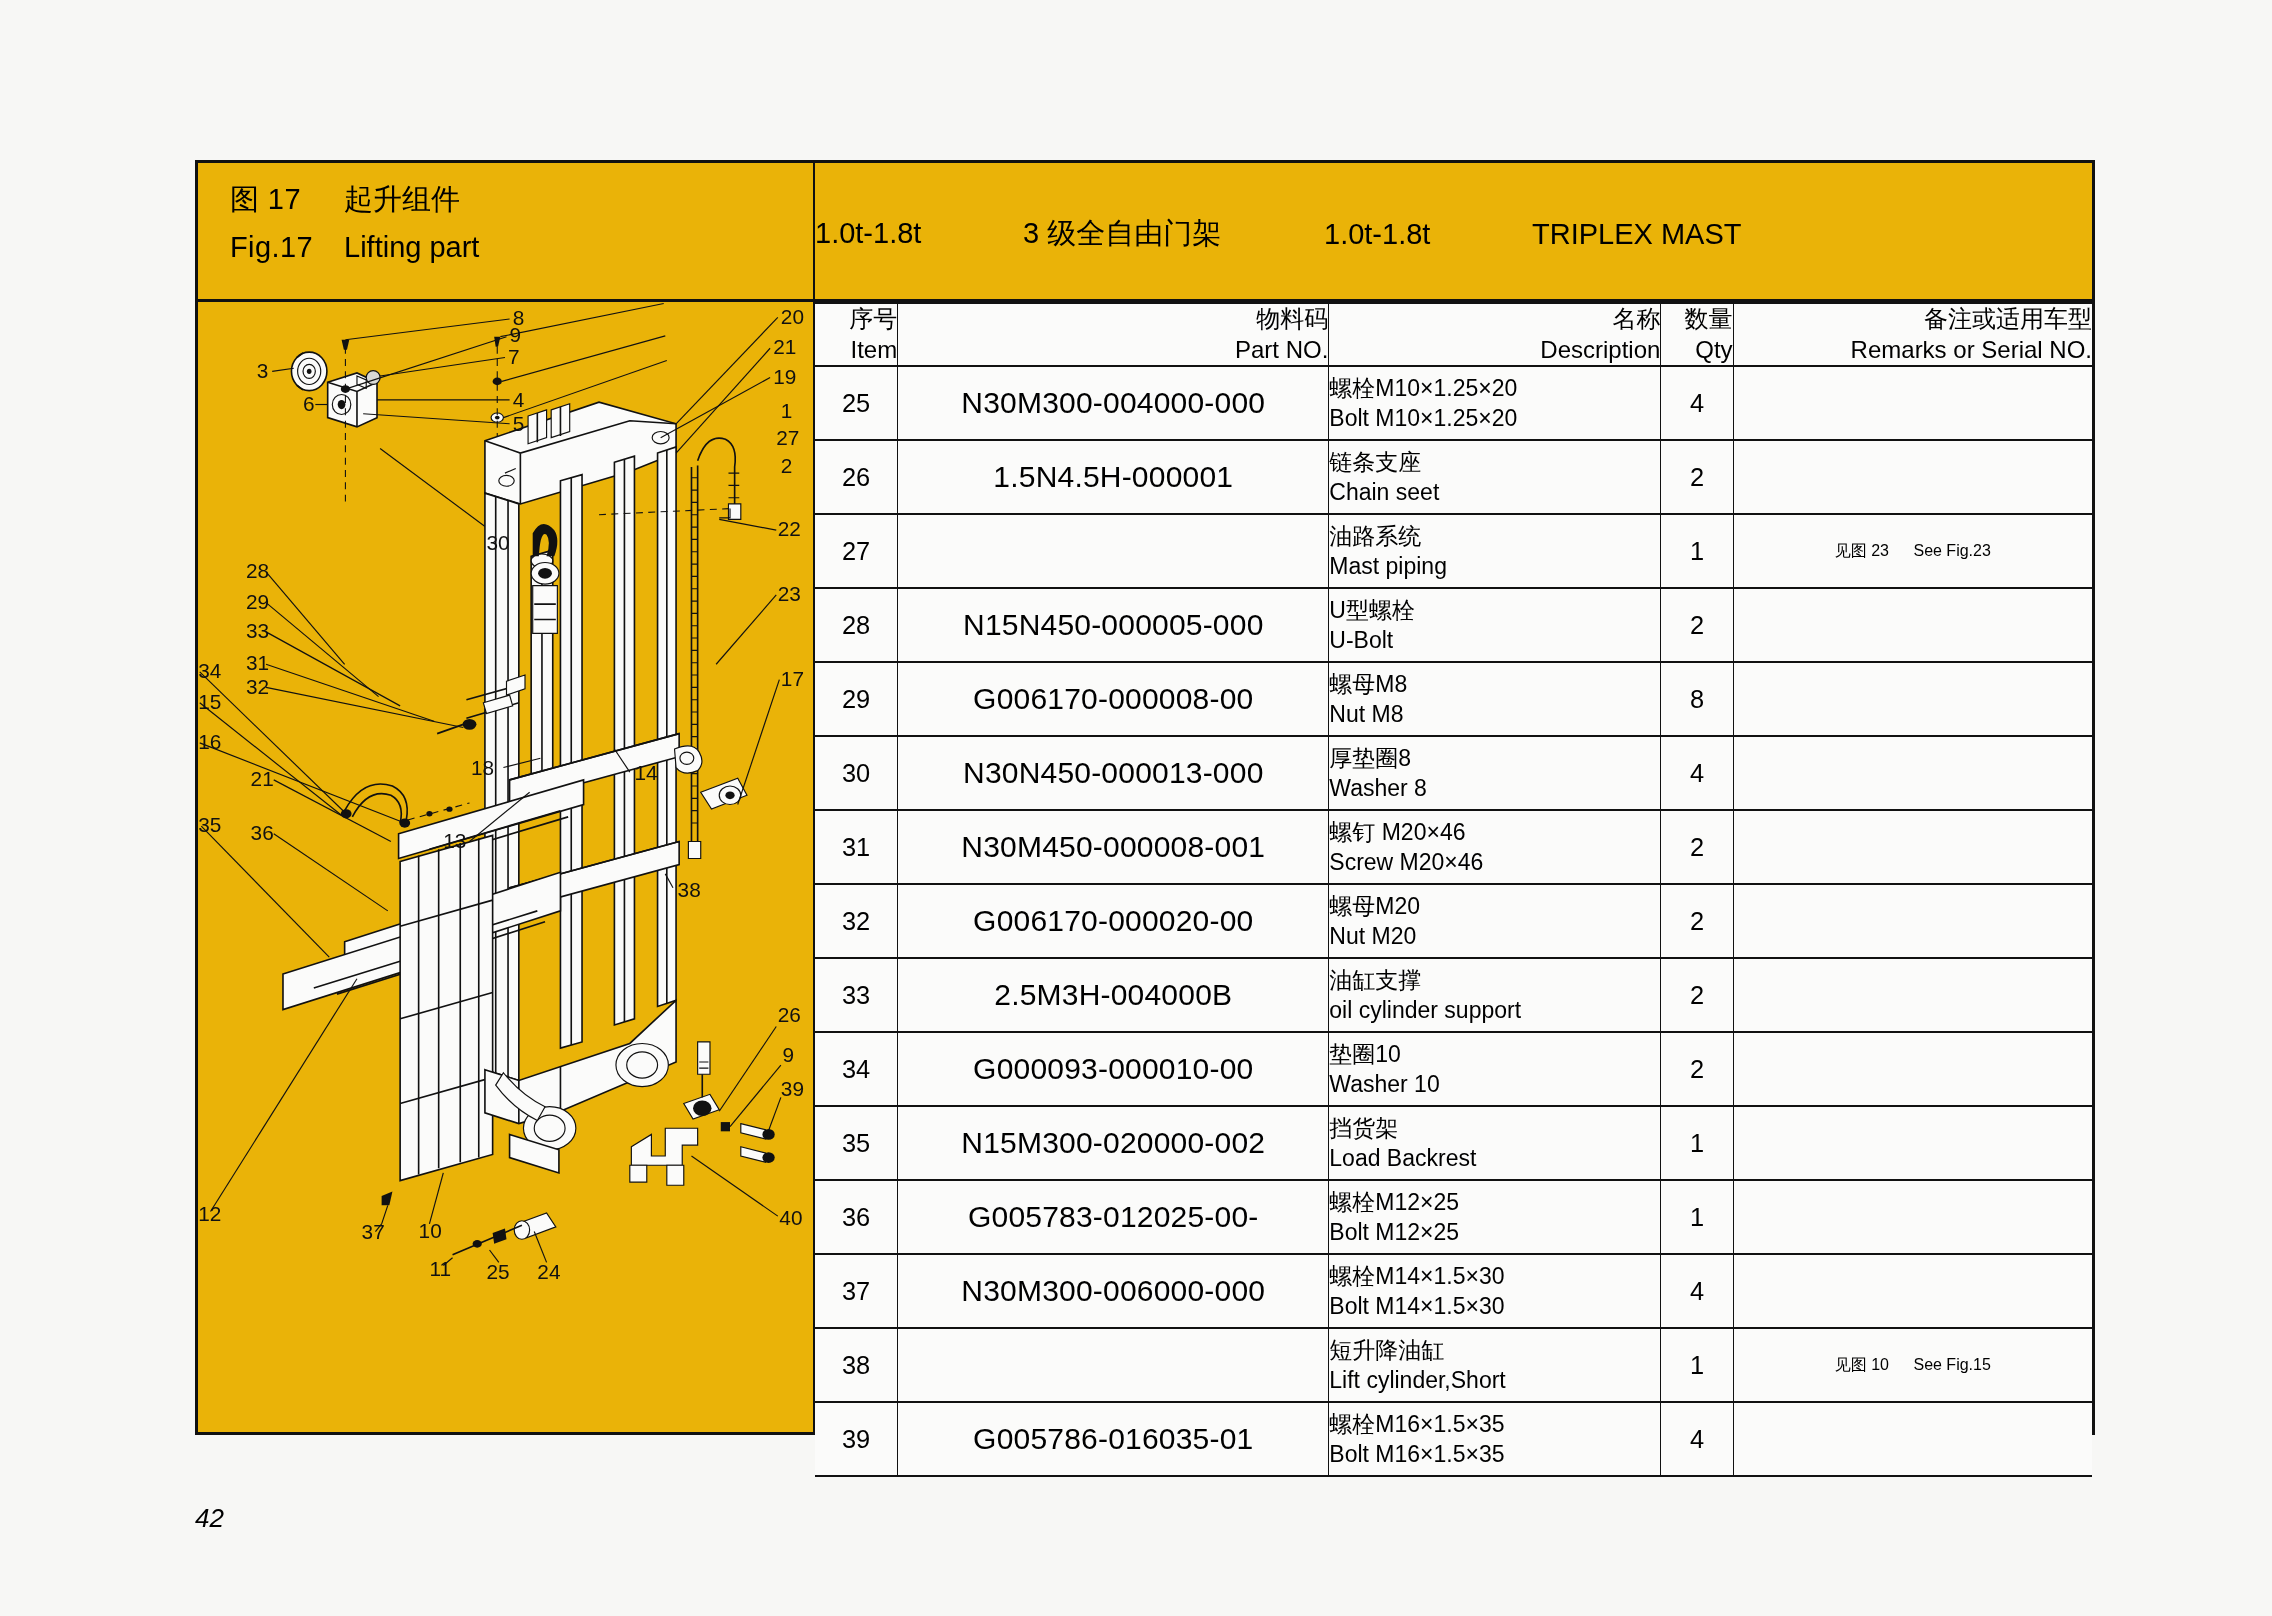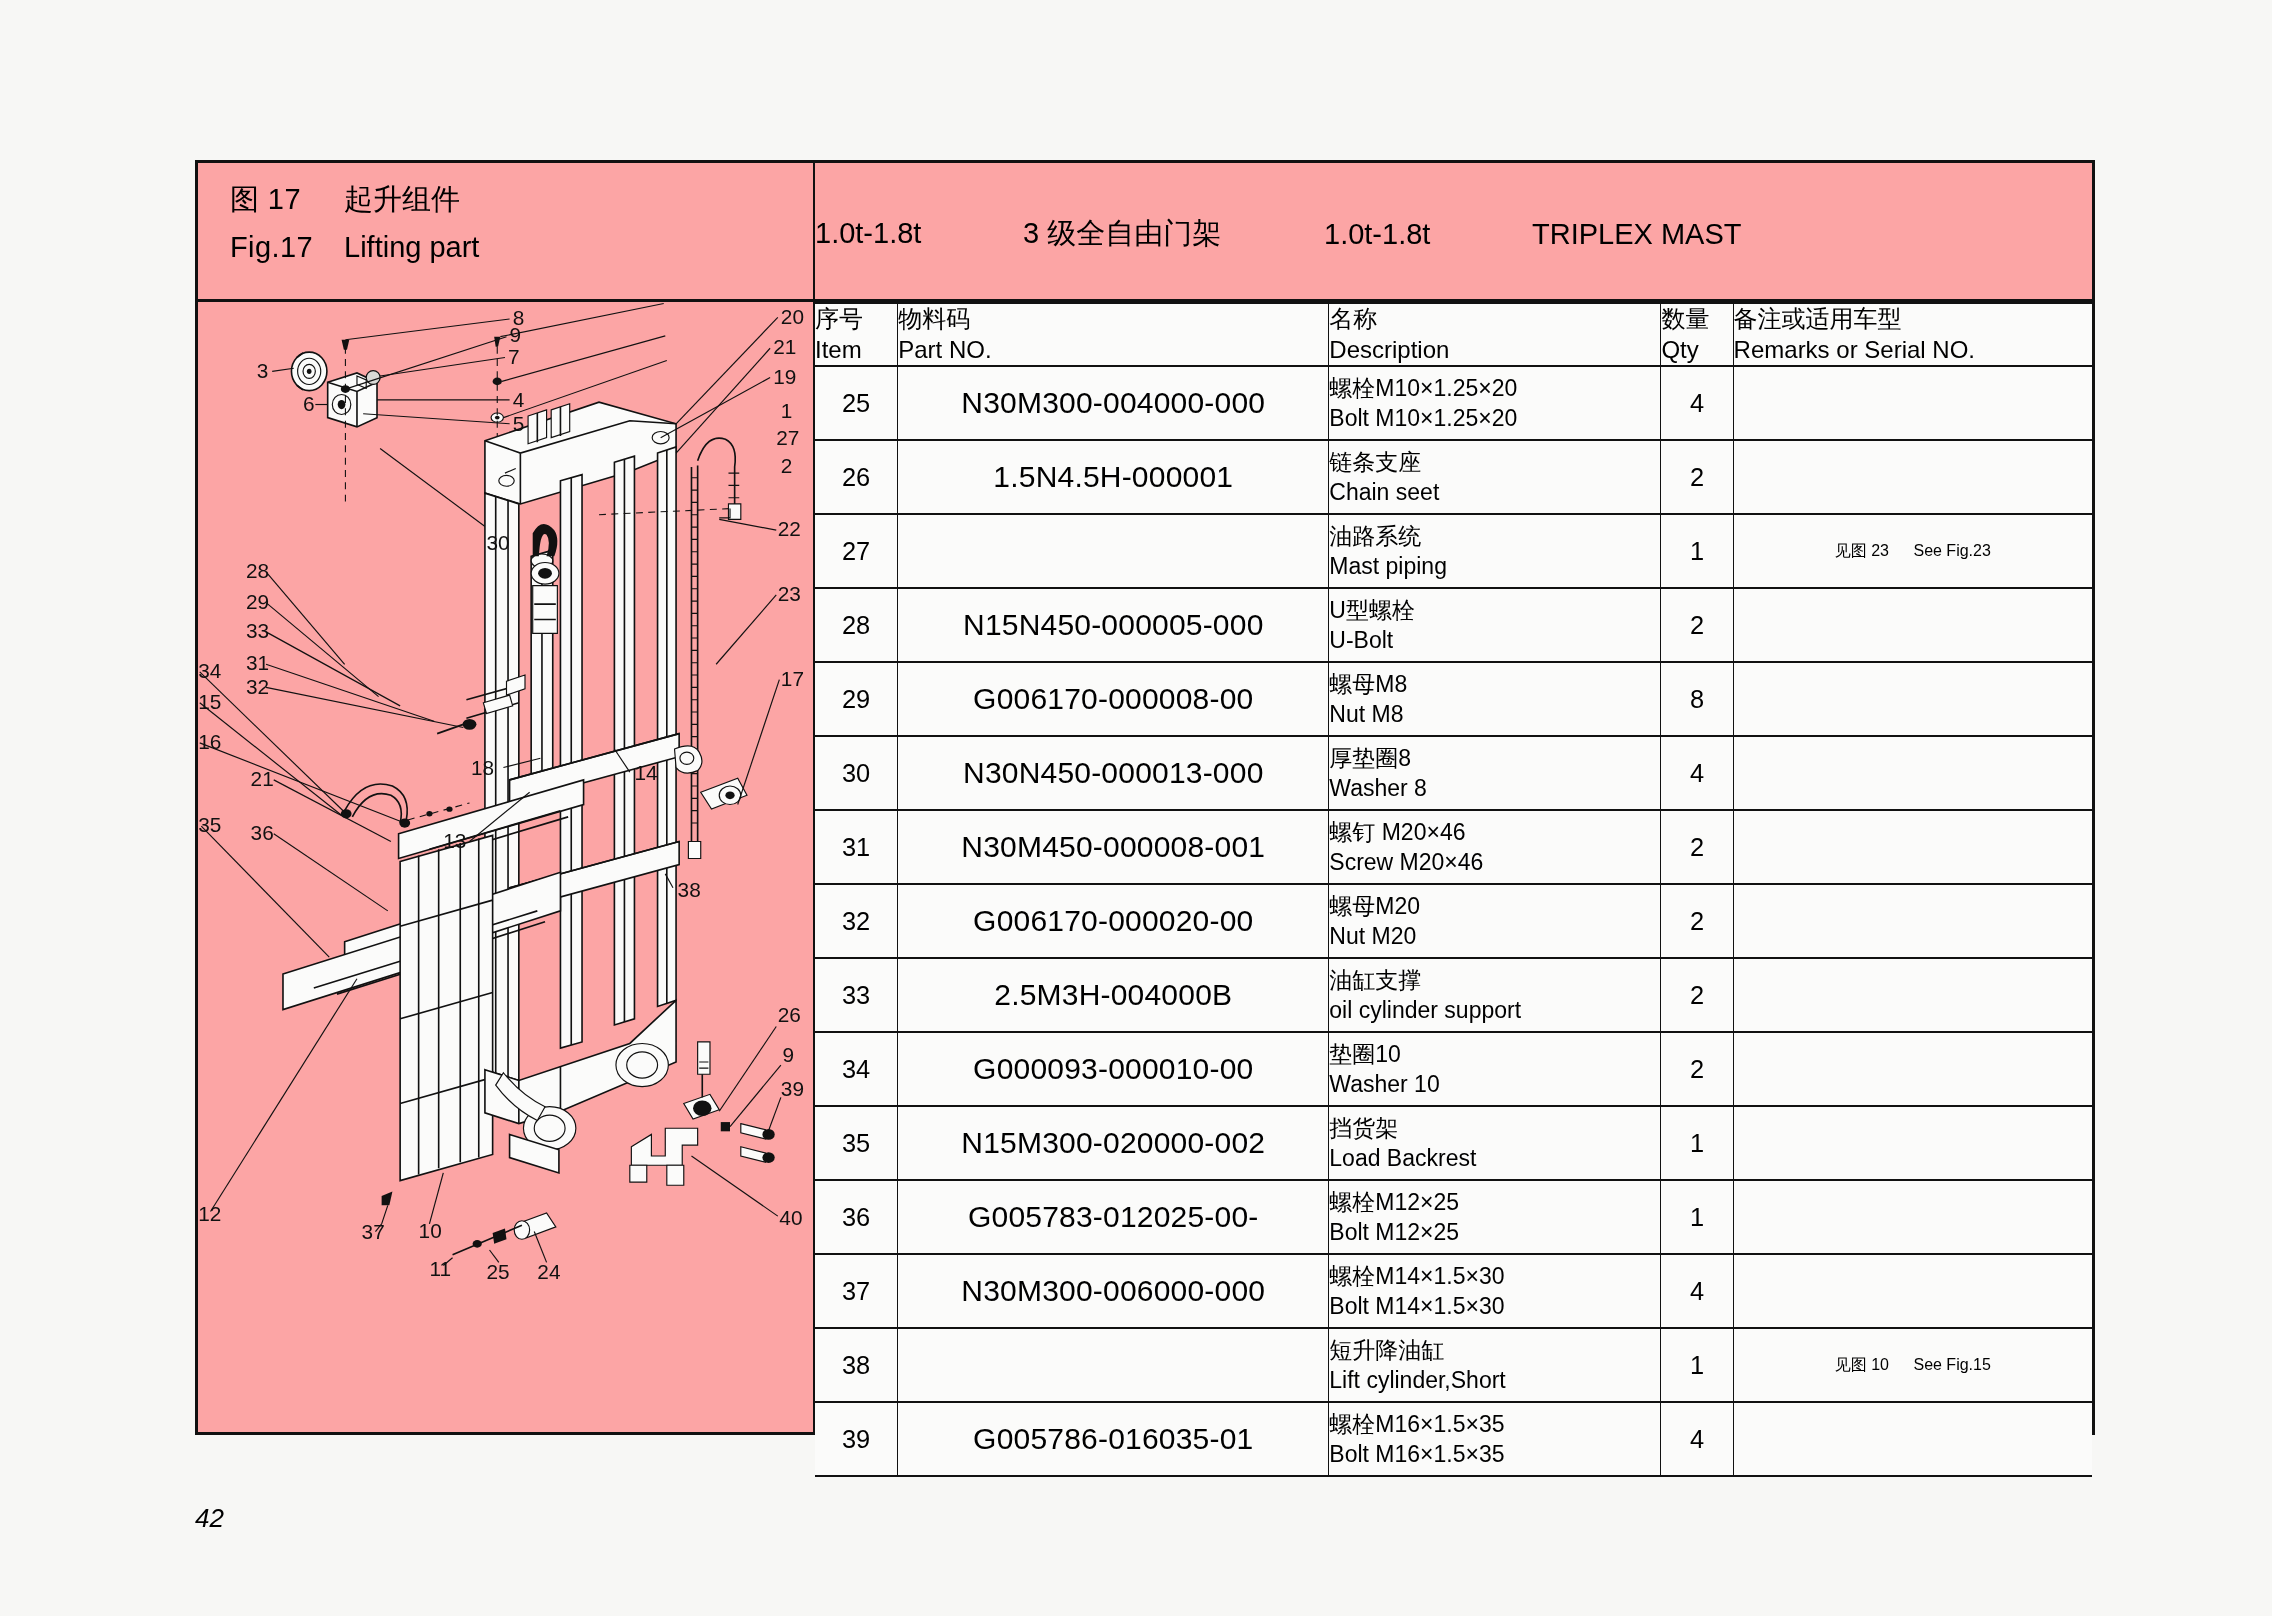--- a/index.html
+++ b/index.html
@@ -12,21 +12,21 @@
     position:relative;
   }
   .page{position:absolute;left:0;top:0;width:2273px;height:1617px;}
 
   
   .frame{
     position:absolute;
     left:195px;top:160px;
     width:1900px;height:1275px;
     border:3.9px solid #111;
-    background:#fca5a5;
+    background:#eab308;
     box-sizing:border-box;
   }
 
   
   .title-band{
     position:absolute;left:0;top:0;
     width:100%;height:139px;
     border-bottom:3.1px solid #111;
     box-sizing:border-box;
     display:flex;
@@ -84,21 +84,21 @@
   }
   table.parts th:first-child,table.parts td:first-child{border-left:none;}
   table.parts th:last-child,table.parts td:last-child{border-right:none;}
   .c-item{width:71px;}
   .c-part{width:370px;}
   .c-desc{width:285px;}
   .c-qty{width:62px;}
   .c-rem{width:308px;}
 
   .hcell{
-    text-align:left;
+    text-align:right;
     font-size:24px;
     line-height:1.28;
     padding:9.2px 3.1px 10.8px 3.1px;
     font-weight:normal;
     margin-left:44px;
   }
   .hcell .cn{display:block;}
   .hcell .en{display:block;}
 
   .cell-item{text-align:center;font-size:25.4px;}

